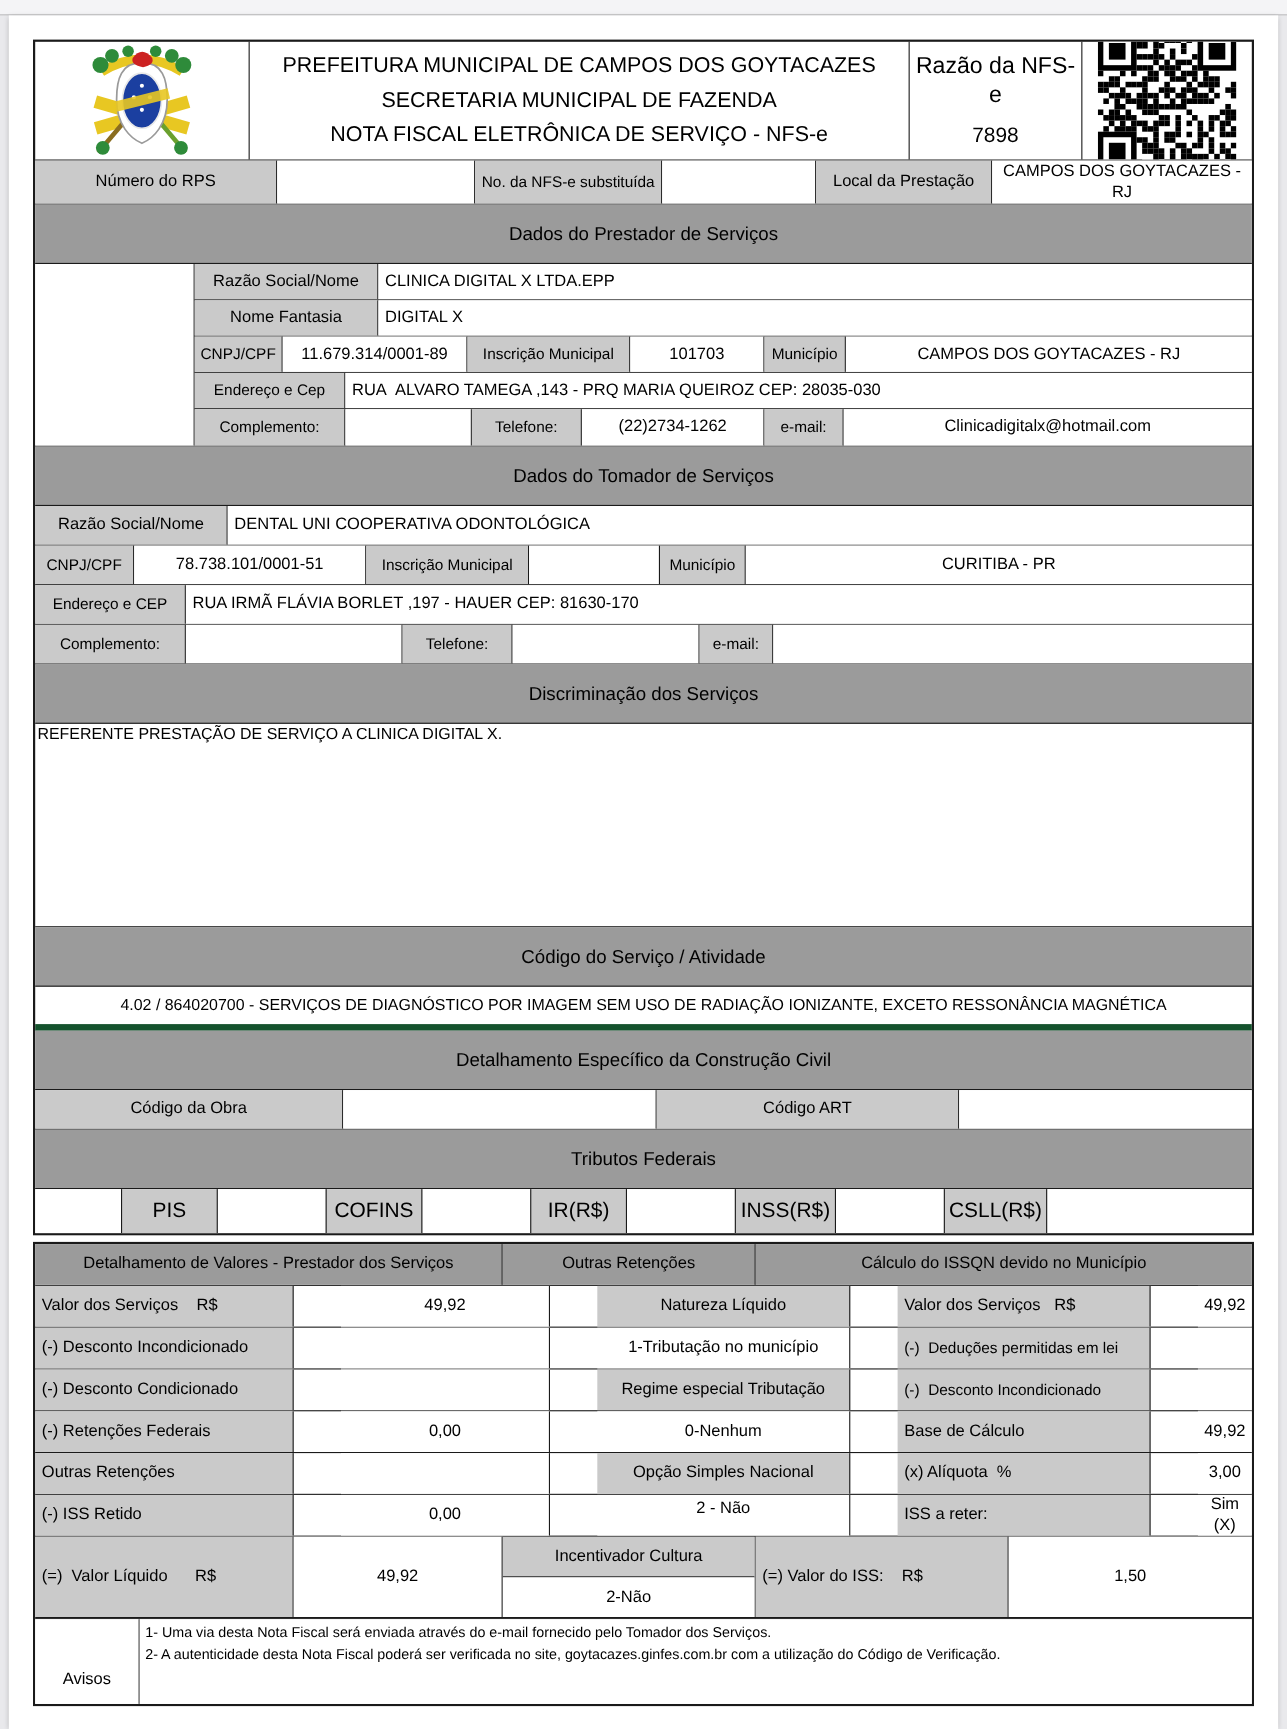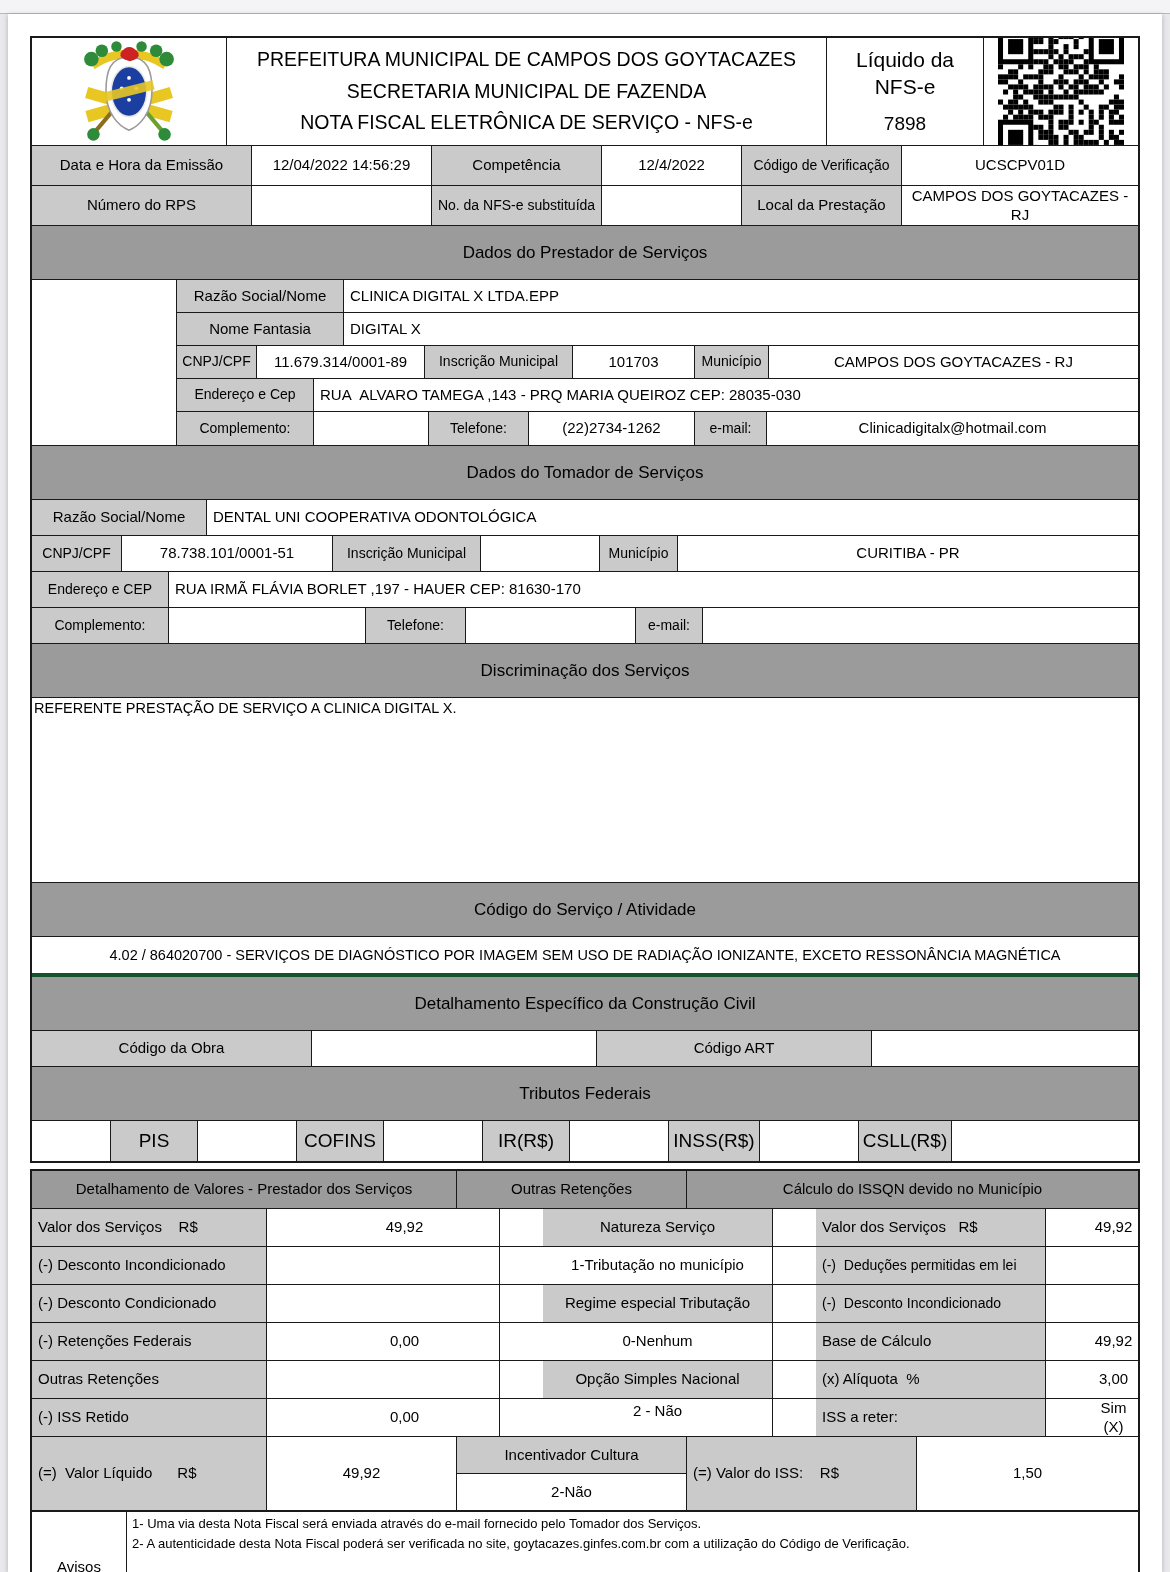--- a/index.html
+++ b/index.html
@@ -44,21 +44,21 @@
   .g-p5 { grid-template-columns: 137px 115px 100px 166px 72px 1fr; height: 33px; }
 
   
   .g-t1 { grid-template-columns: 175px 1fr; height: 36px; }
   .g-t2 { grid-template-columns: 90px 211px 148px 119px 78px 1fr; height: 36px; }
   .g-t3 { grid-template-columns: 137px 1fr; height: 36px; }
   .g-t4 { grid-template-columns: 137px 197px 100px 170px 67px 1fr; height: 36px; }
 
   .disc-body { height: 185px; border-bottom: 1px solid #1a1a1a; padding: 2px 2px; font-size: 14.5px; }
   .code-row { height: 40px; display: flex; align-items: center; justify-content: center;
-              font-size: 14.5px; border-bottom: 4px solid #14532d; }
+              font-size: 14.5px; border-bottom: 6px solid #14532d; }
   .g-obra { grid-template-columns: 280px 285px 275px 1fr; height: 36px; }
 
   
   .trib-row { display: grid; grid-template-columns: 78px 88px 98px 88px 98px 88px 98px 92px 98px 94px 1fr;
               height: 40px; background: #fff; }
   .trib-row .lab { border-left: 1px solid #1a1a1a; border-right: 1px solid #1a1a1a;
                    display: flex; align-items: center; justify-content: center; font-size: 19px; }
 
   
   .g-vhead { grid-template-columns: 425px 230px 1fr; height: 38px; }
@@ -108,21 +108,21 @@
           <path d="M52 18 q8 -11 17 0 q2 6 -8 8 q-11 -2 -9 -8" fill="#cc2222"></path>
           <rect x="36" y="50" width="48" height="9" fill="#e8c722" transform="rotate(-14 60 54)" opacity="0.9"></rect>
         </svg>
       </div>
       <div class="c title-cell">
         <div>PREFEITURA MUNICIPAL DE CAMPOS DOS GOYTACAZES</div>
         <div>SECRETARIA MUNICIPAL DE FAZENDA</div>
         <div>NOTA FISCAL ELETRÔNICA DE SERVIÇO - NFS-e</div>
       </div>
       <div class="c num-cell">
-        <div>Líquido da NFS-e</div>
+        <div>Razão da NFS-e</div>
         <div class="num-value">7898</div>
       </div>
       <div class="c qr-cell">
         <svg viewBox="0 0 100 100">
             <rect x="28" y="0" width="4" height="4" fill="#000"></rect>
             <rect x="40" y="0" width="4" height="4" fill="#000"></rect>
             <rect x="44" y="0" width="4" height="4" fill="#000"></rect>
             <rect x="56" y="0" width="4" height="4" fill="#000"></rect>
             <rect x="60" y="0" width="4" height="4" fill="#000"></rect>
             <rect x="68" y="0" width="4" height="4" fill="#000"></rect>
@@ -382,28 +382,20 @@
             <rect x="72" y="0" width="28" height="28" fill="#000"></rect>
             <rect x="76" y="4" width="20" height="20" fill="#fff"></rect>
             <rect x="80" y="8" width="12" height="12" fill="#000"></rect>
             <rect x="0" y="72" width="28" height="28" fill="#000"></rect>
             <rect x="4" y="76" width="20" height="20" fill="#fff"></rect>
             <rect x="8" y="80" width="12" height="12" fill="#000"></rect>
           </svg>
       </div>
     </div>
 
-    <div class="row g-info">
-      <div class="c lab">Data e Hora da Emissão</div>
-      <div class="c val">12/04/2022 14:56:29</div>
-      <div class="c lab">Competência</div>
-      <div class="c val">12/4/2022</div>
-      <div class="c lab small">Código de Verificação</div>
-      <div class="c val">UCSCPV01D</div>
-    </div>
 
     <div class="row g-info">
       <div class="c lab">Número do RPS</div>
       <div class="c val"></div>
       <div class="c lab small">No. da NFS-e substituída</div>
       <div class="c val"></div>
       <div class="c lab">Local da Prestação</div>
       <div class="c val">CAMPOS DOS GOYTACAZES - RJ</div>
     </div>
 
@@ -501,21 +493,21 @@
   <div class="vtable">
     <div class="row g-vhead">
       <div class="c vhead">Detalhamento de Valores - Prestador dos Serviços</div>
       <div class="c vhead">Outras Retenções</div>
       <div class="c vhead">Cálculo do ISSQN devido no Município</div>
     </div>
 
     <div class="row g-vrow">
       <div class="c lab left">Valor dos Serviços&nbsp;&nbsp;&nbsp;&nbsp;R$</div>
       <div class="c val">49,92</div>
-      <div class="c lab">Natureza Serviço</div>
+      <div class="c lab">Natureza Líquido</div>
       <div class="c lab left">Valor dos Serviços&nbsp;&nbsp;&nbsp;R$</div>
       <div class="c val">49,92</div>
     </div>
 
     <div class="row g-vrow">
       <div class="c lab left">(-) Desconto Incondicionado</div>
       <div class="c val"></div>
       <div class="c val">1-Tributação no município</div>
       <div class="c lab left small">(-)&nbsp; Deduções permitidas em lei</div>
       <div class="c val"></div>

